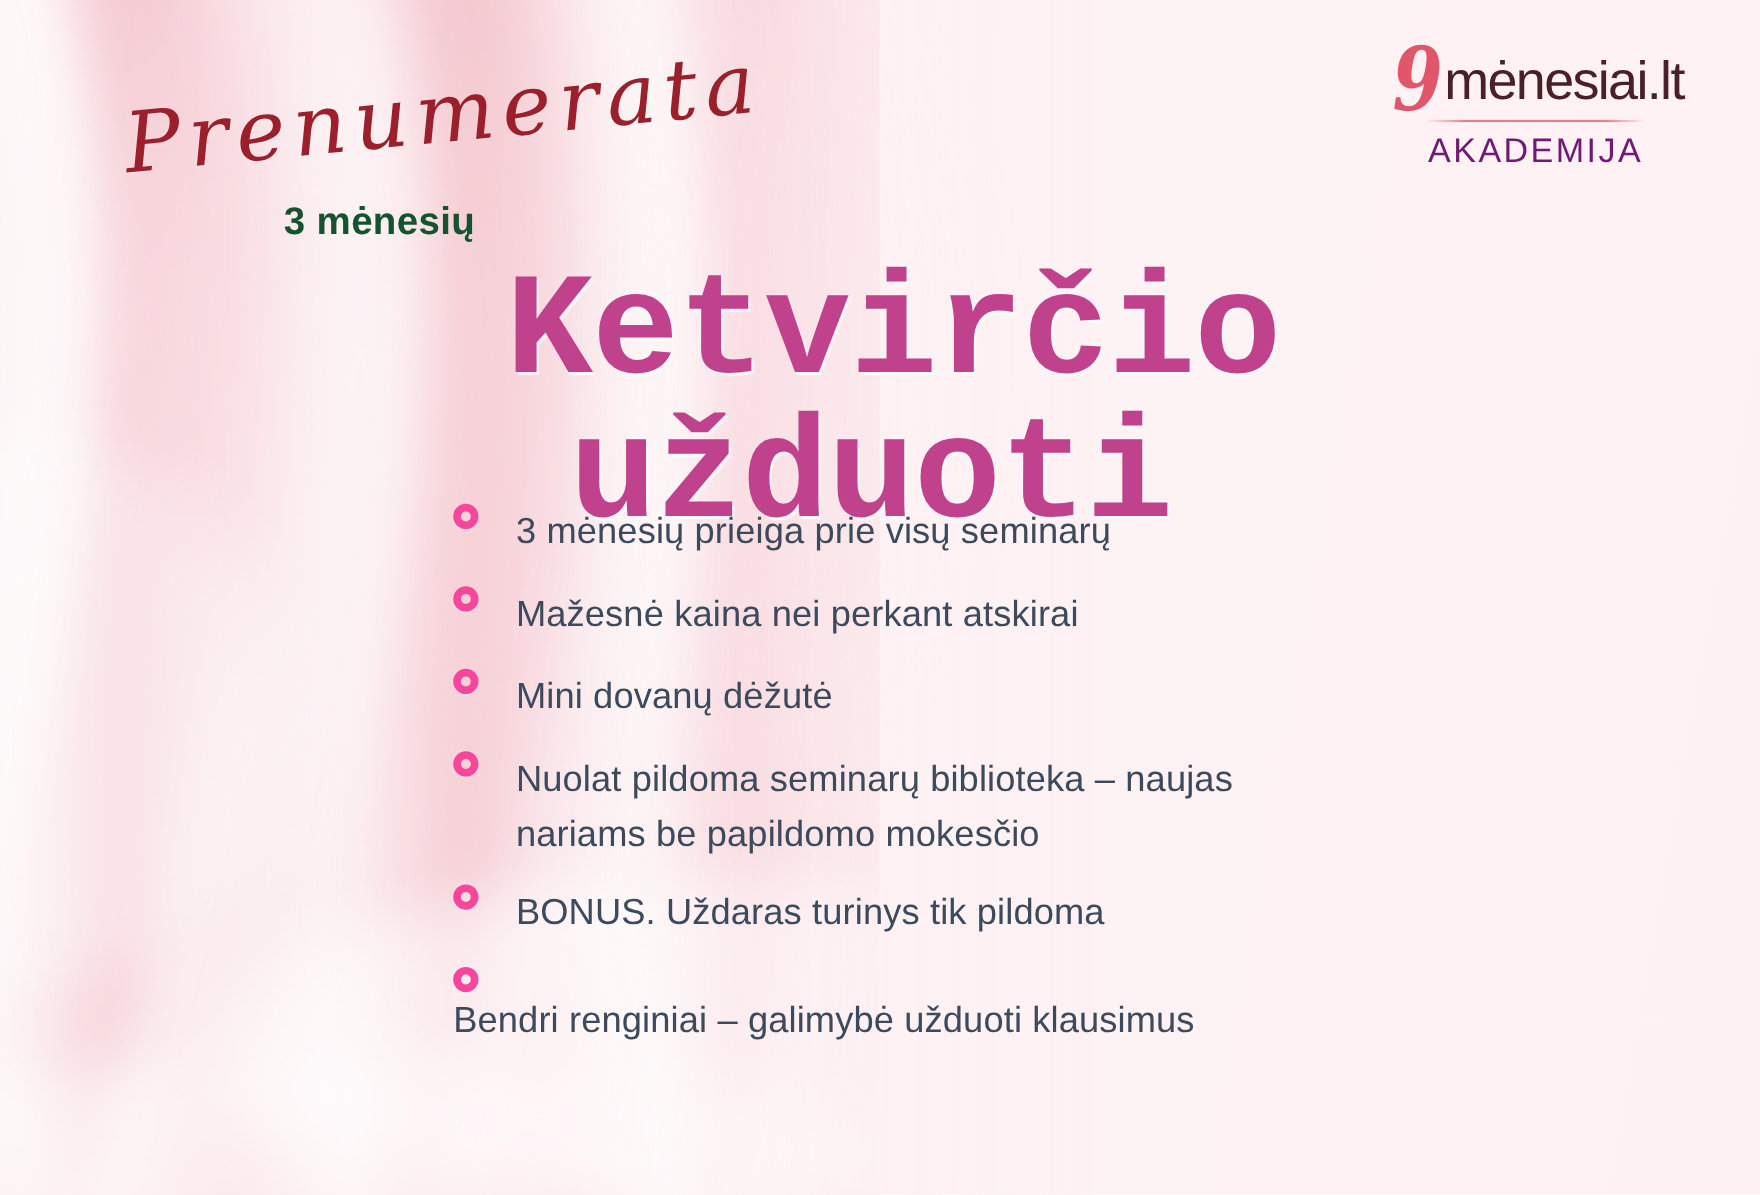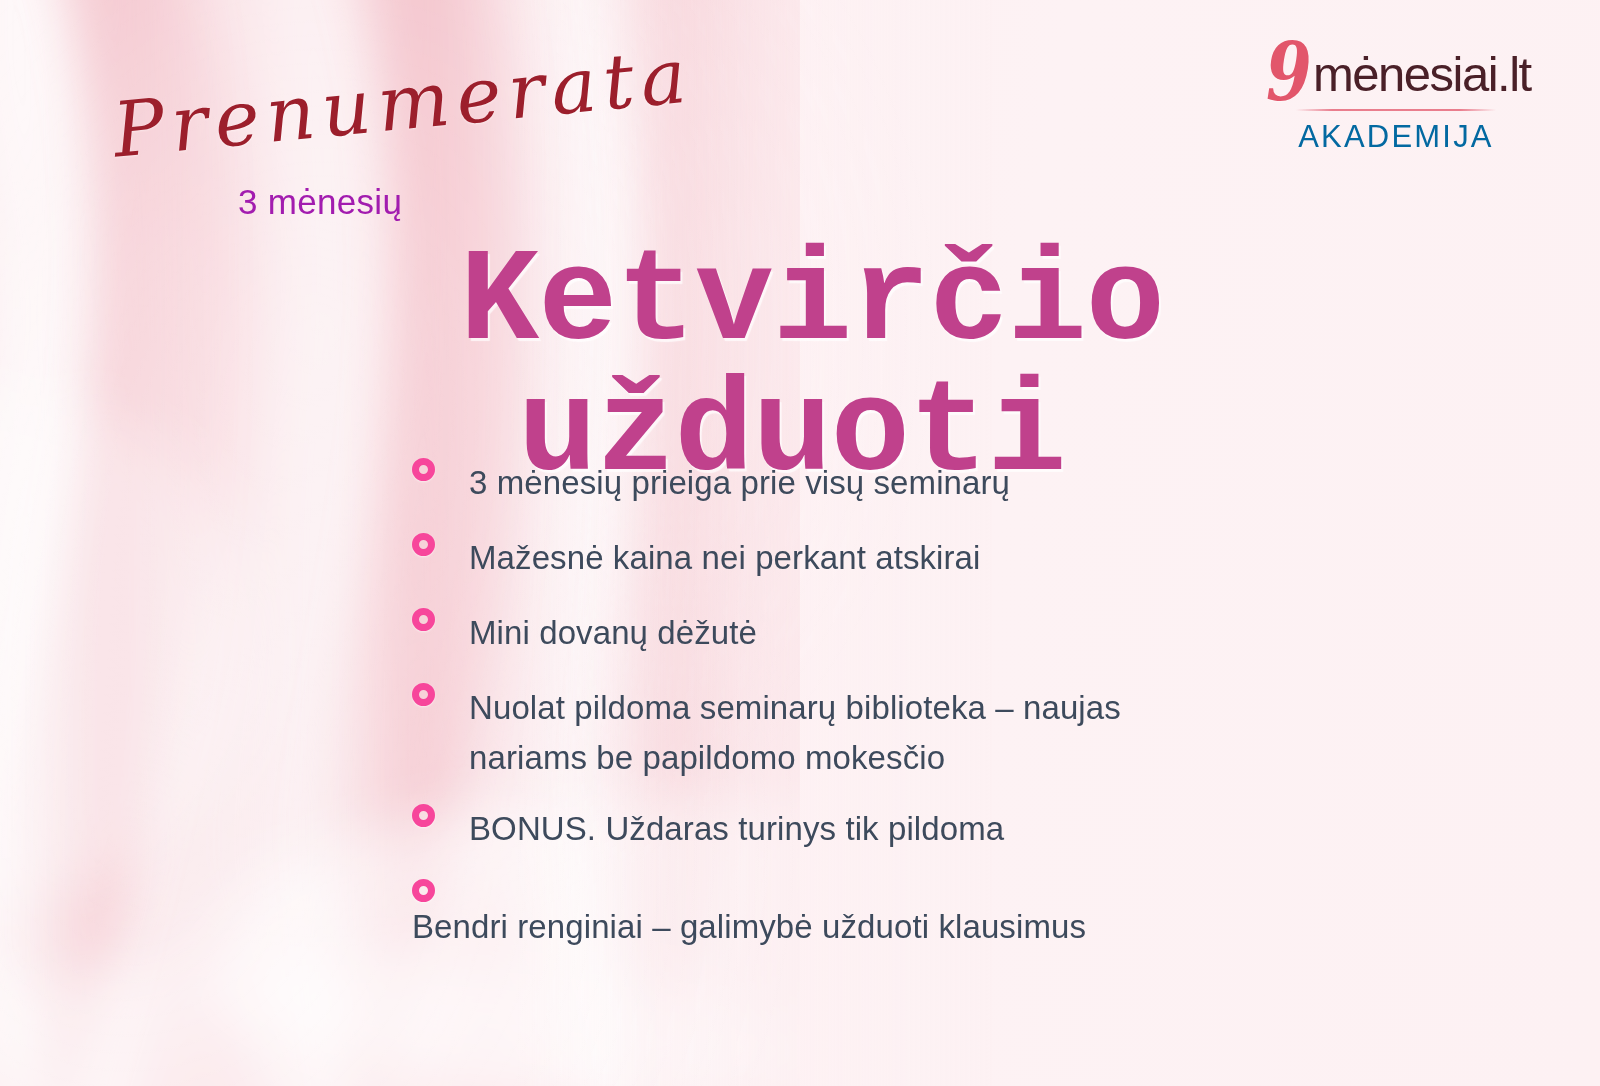--- a/index.html
+++ b/index.html
@@ -108,46 +108,46 @@
       rgba(226,86,107,.75) 18%,
       rgba(226,86,107,.75) 82%,
       rgba(226,86,107,0) 100%);
   }
   .logo-sub {
     margin-top: 8px;
     font-family: "Liberation Sans", sans-serif;
     font-size: 31px;
     font-weight: 400;
     letter-spacing: 2.2px;
-    color: #0369a1;
+    color: #701a75;
   }
 
   
   .script {
     position: absolute;
     left: 112px;
     top: 58px;
     font-family: "DejaVu Serif", serif;
     font-style: italic;
     font-weight: 400;
     font-size: 76px;
     letter-spacing: 7px;
     color: #9c1f2c;
     transform: rotate(-5.5deg);
     white-space: nowrap;
     text-shadow: 0 1px 2px rgba(255,255,255,.45);
   }
   .eyebrow-sub {
     position: absolute;
-    left: 238px;
+    left: 258px;
     top: 182px;
     font-family: "Liberation Sans", sans-serif;
     font-size: 35px;
-    font-weight: 400;
-    color: #a21caf;
+    font-weight: 700;
+    color: #14532d;
     letter-spacing: .3px;
     white-space: nowrap;
   }
 
   
   .headline {
     position: absolute;
     left: 460px;
     top: 150px;
     width: 700px;

